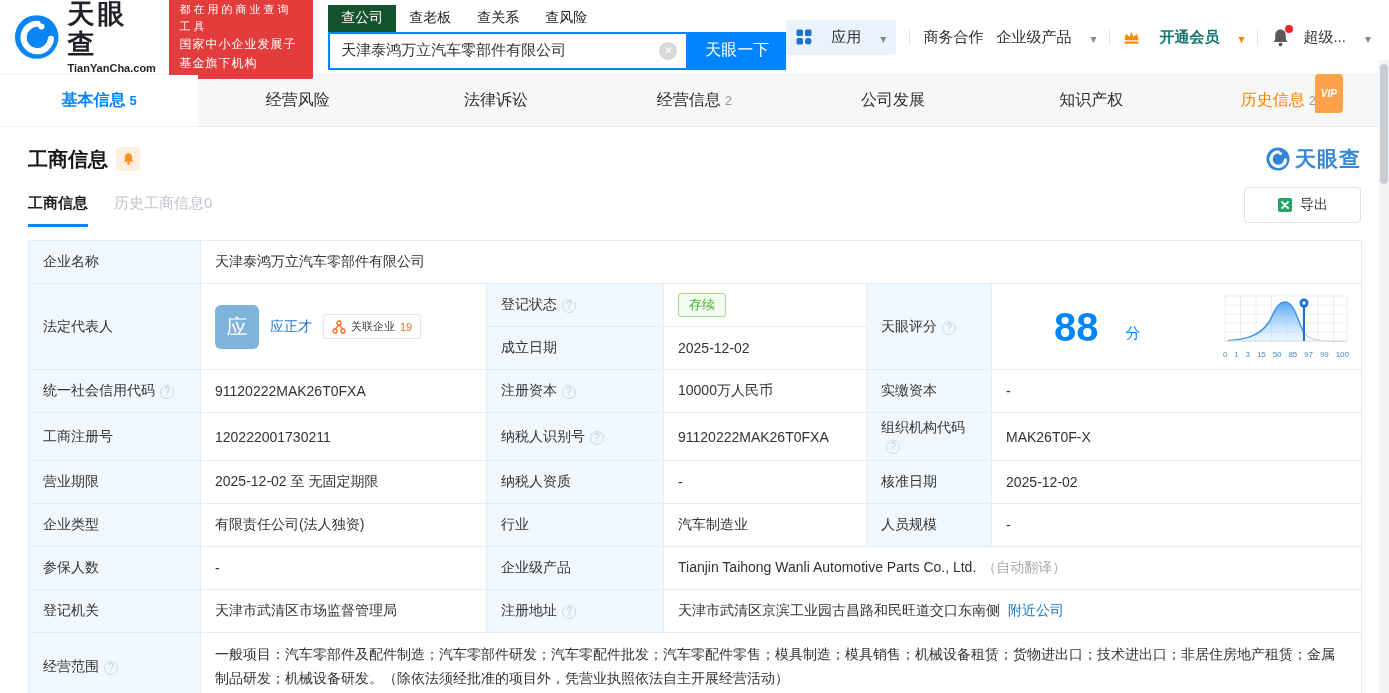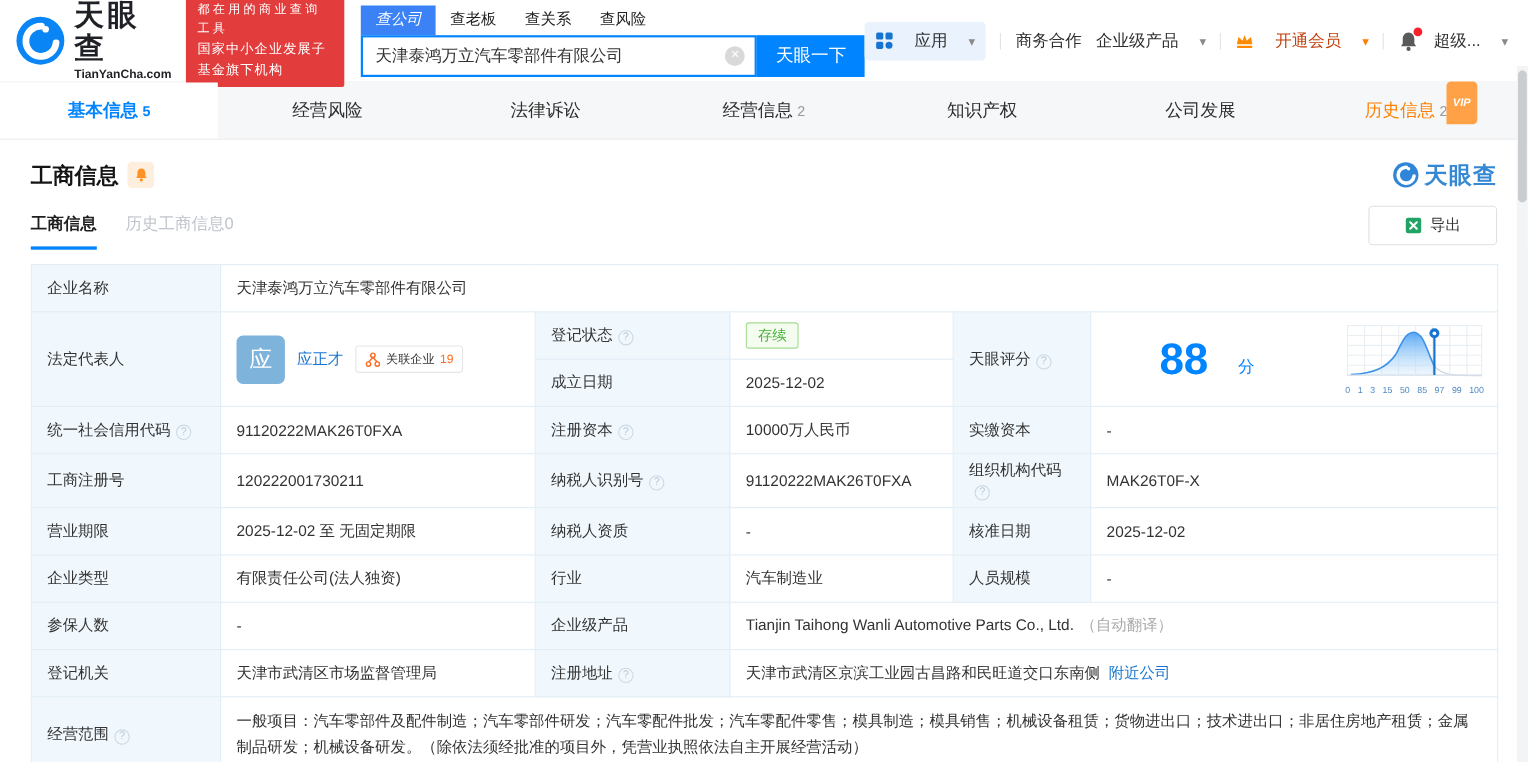--- a/index.html
+++ b/index.html
@@ -13,34 +13,34 @@
   .logo-text { display:flex; flex-direction:column; line-height:1.1; }
   .logo-cn { font-size:27px; font-weight:bold; color:#1f2126; letter-spacing:3px; }
   .logo-en { font-size:11px; font-weight:bold; color:#1f2126; margin-top:2px; }
   .promo { margin-left:13px; background:#e23c3c; color:#fff; padding:6px 10px; border-radius:2px; line-height:1.55; }
   .promo .l1 { display:block; font-size:11px; letter-spacing:3px; }
   .promo .l2 { display:block; font-size:12px; letter-spacing:1px; }
 
   .search-area { margin-left:15px; }
   .search-tabs { display:flex; }
   .search-tab { font-size:14px; padding:4px 13px 5px; color:#222; cursor:pointer; }
-  .search-tab.active { background:#3b82f6; color:#fff;font-style:italic; }
+  .search-tab.active { background:#14532d; color:#fff; }
   .search-row { display:flex; }
   .search-input-wrap { width:360px; height:38px; border:2px solid #0084ff; display:flex; align-items:center; background:#fff; }
   .search-input { border:none; outline:none; flex:1; font-size:15px; padding:0 6px 0 11px; color:#333; font-family:inherit; background:transparent; }
   .clear-btn { width:18px; height:18px; border-radius:50%; background:#d9d9d9; color:#fff;
     display:flex; align-items:center; justify-content:center; margin-right:9px; cursor:pointer; flex:none; }
   .clear-btn::after { content:"✕"; font-size:10px; }
   .search-btn { width:98px; height:38px; background:#0084ff; color:#fff; font-size:16px; border:none; cursor:pointer; font-family:inherit; }
 
   .menu { margin-left:auto; display:flex; align-items:center; gap:13px; font-size:15px; color:#2f2f2f; white-space:nowrap; }
   .menu-item { display:flex; align-items:center; gap:19px; cursor:pointer; }
   .apps { background:#e9f2fd; border-radius:4px; padding:8px 10px; }
   .caret::after { content:"▾"; font-size:12px; color:#8a8a8a; }
-  .vip-link { color:#c2410c; font-weight:normal; }
+  .vip-link { color:#0f766e; font-weight:bold; }
   .vip-link .caret::after { color:#ff7c00; }
   .vdiv { width:1px; height:15px; background:#e3e3e3; }
   .bell-wrap { position:relative; cursor:pointer; display:flex; }
   .red-dot { position:absolute; top:-3px; right:-3px; width:8px; height:8px; border-radius:50%; background:#f5222d; }
 
   
   .nav { height:52px; background:#f6f7f8; display:flex; border-bottom:1px solid #ededed; }
   .nav-tab { flex:1; display:flex; align-items:center; justify-content:center; gap:4px;
     font-size:16px; color:#2d2d2d; cursor:pointer; }
   .nav-tab.active { background:#fff; color:#0084ff; font-weight:bold; }
@@ -184,24 +184,24 @@
     <span>经营风险</span>
   </div>
   <div class="nav-tab">
     <span>法律诉讼</span>
   </div>
   <div class="nav-tab">
     <span>经营信息</span>
     <span class="cnt">2</span>
   </div>
   <div class="nav-tab">
+    <span>公司发展</span>
+  </div>
+  <div class="nav-tab">
     <span>知识产权</span>
-  </div>
-  <div class="nav-tab">
-    <span>公司发展</span>
   </div>
   <div class="nav-tab orange">
     <span class="tab-inner">
       <span>历史信息</span>
       <span class="cnt">2</span>
       <span class="q"></span>
       <span class="vip-badge">VIP</span>
     </span>
   </div>
 </div>

